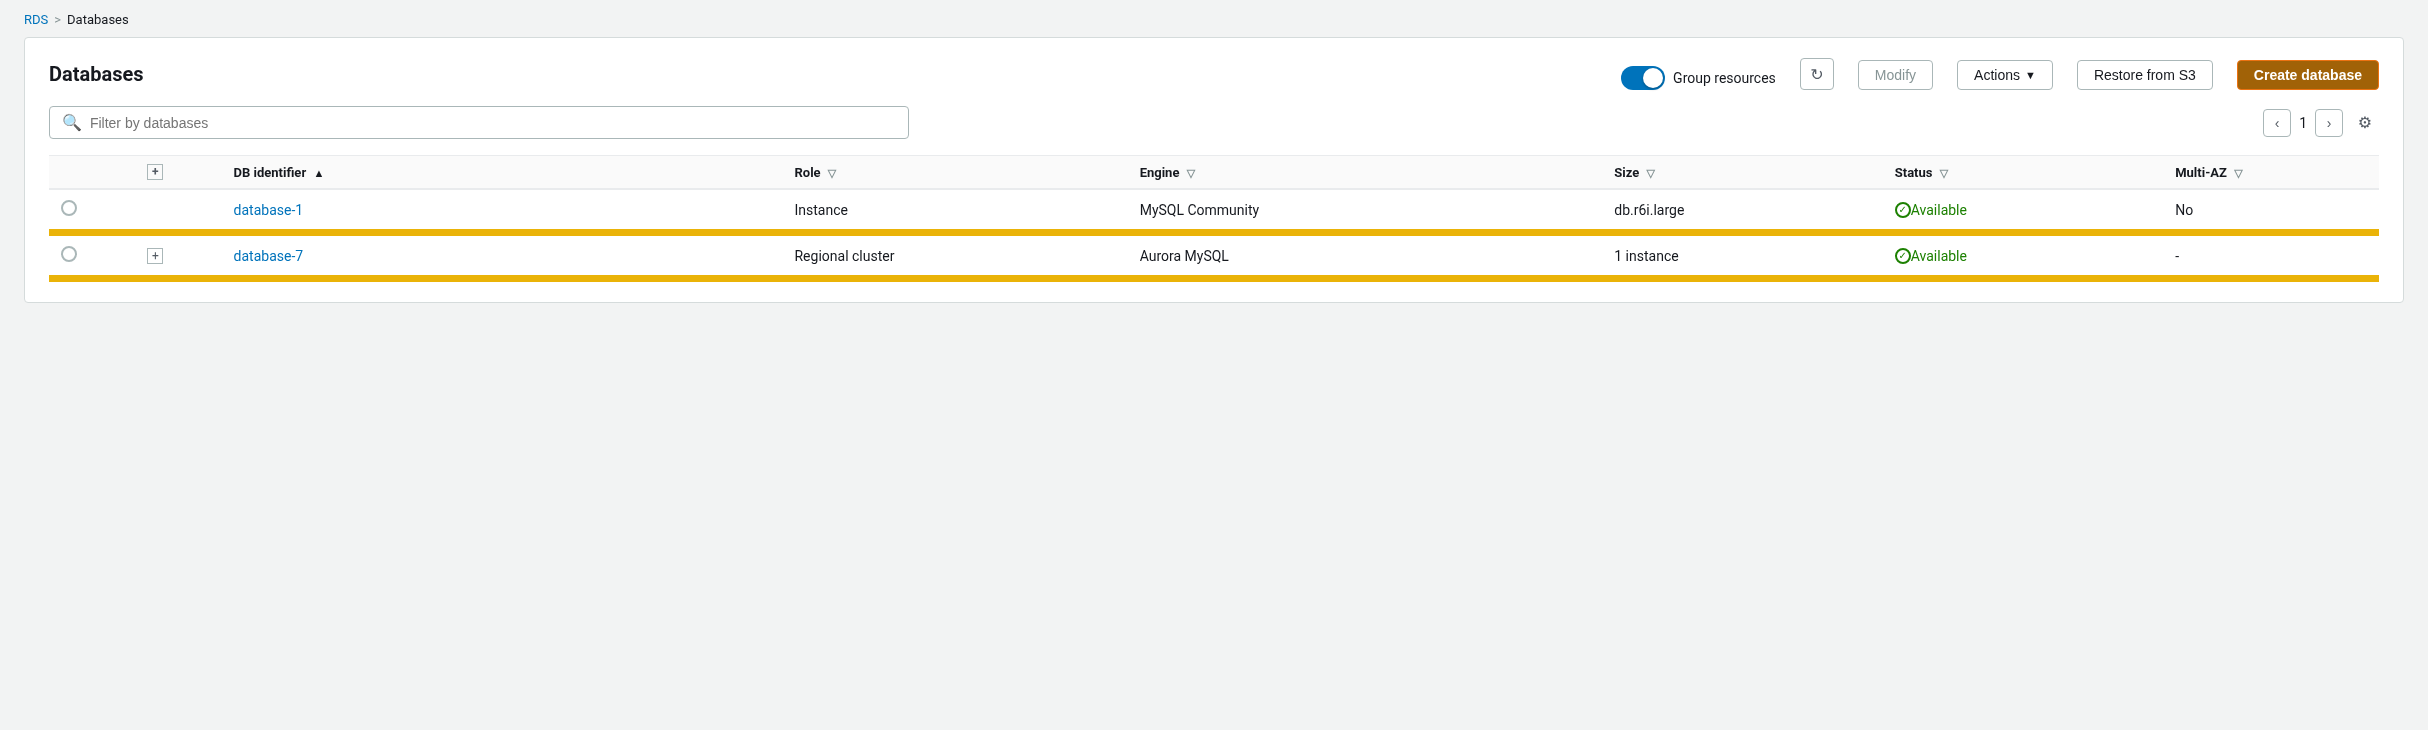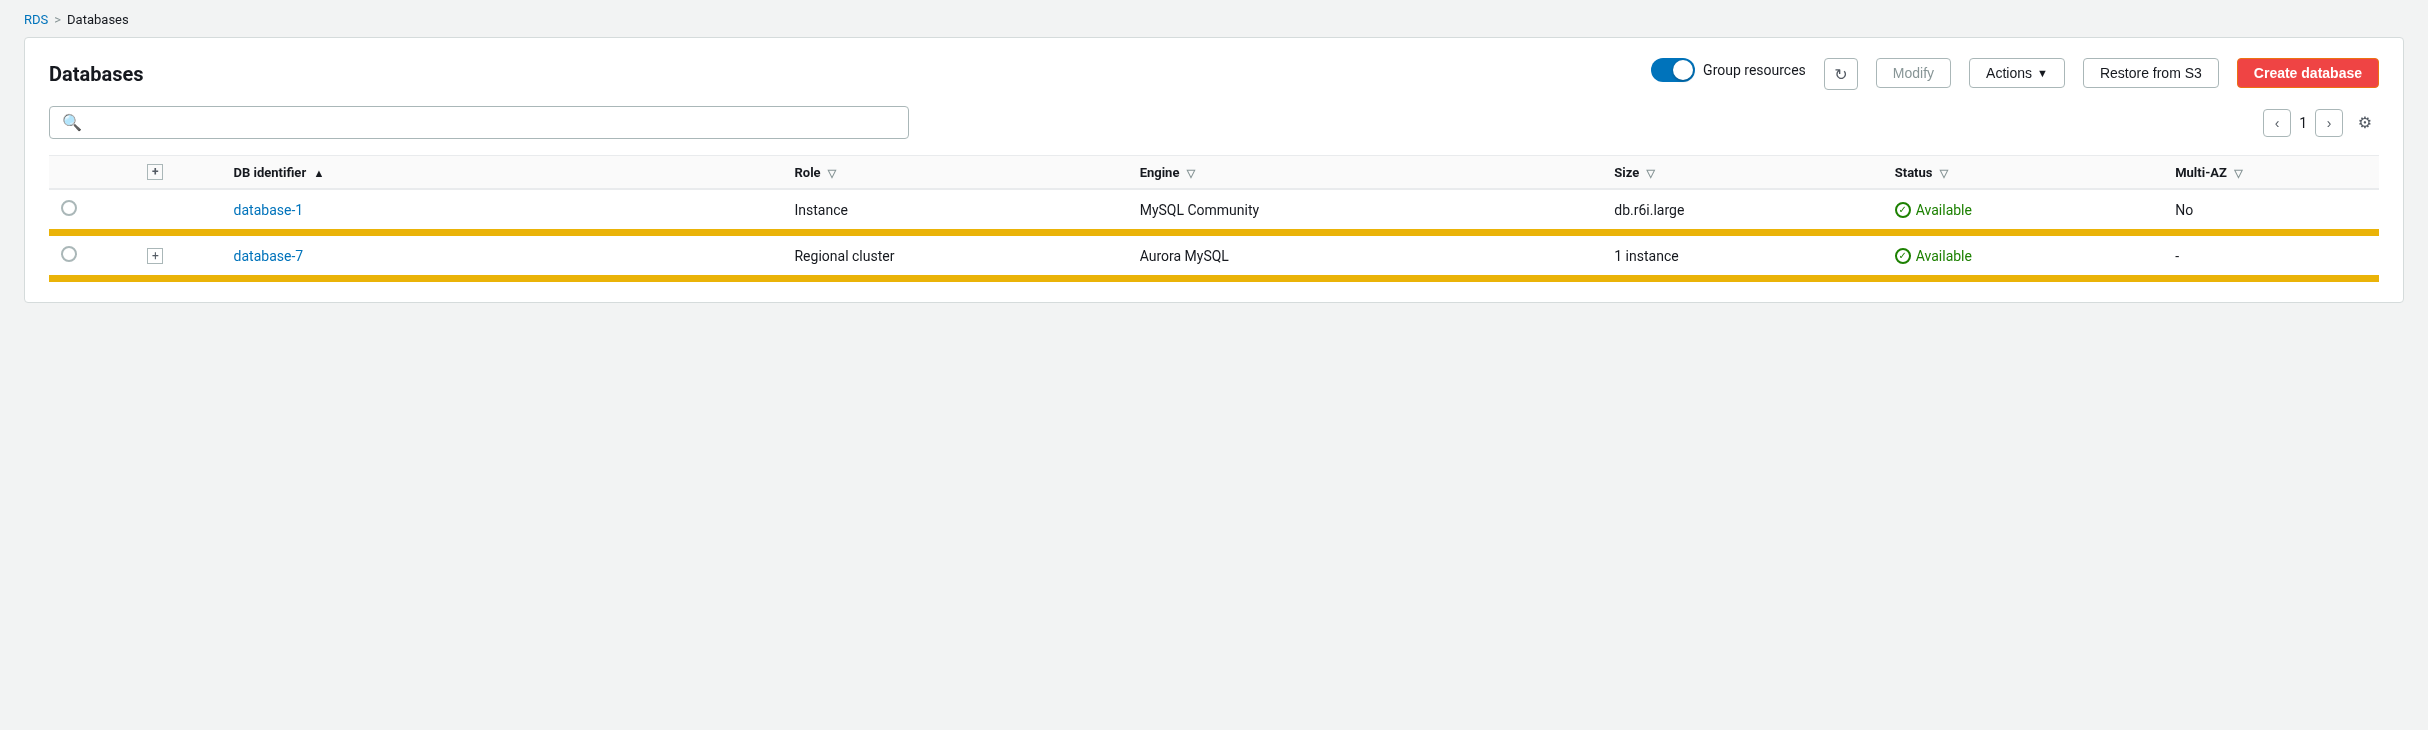--- a/index.html
+++ b/index.html
@@ -42,22 +42,22 @@
       justify-content: space-between;
       margin-bottom: 16px;
     }
     .card-title {
       font-size: 20px;
       font-weight: 700;
       color: #16191f;
     }
     .header-actions {
       display: flex;
-      align-items: flex-start;
-      gap: 18px;
+      align-items: flex-end;
+      gap: 24px;
     }
     .group-resources {
       display: flex;
       align-items: center;
       gap: 8px;
       font-size: 14px;
       color: #16191f;
     }
     .toggle-switch {
       width: 44px;
@@ -98,21 +98,21 @@
       background: #fff;
       border-radius: 4px;
       cursor: pointer;
       display: inline-flex;
       align-items: center;
       justify-content: center;
       width: 34px;
       height: 32px;
     }
     .btn-primary {
-      background: #ef4444;
+      background: #a16207;
       border-color: #ec7211;
       color: #fff;
       font-weight: 600;
     }
     .btn-disabled {
       color: #879596;
       cursor: default;
     }
     .search-bar {
       display: flex;
@@ -232,21 +232,20 @@
     }
     .check-circle::after {
       content: '✓';
       font-size: 10px;
       color: #1d8102;
       line-height: 1;
     }
     .status-cell {
       display: flex;
       align-items: center;
-      gap: 5px;
     }
     .radio-btn {
       width: 16px;
       height: 16px;
       border-radius: 50%;
       border: 2px solid #aab7b8;
       display: inline-block;
       cursor: pointer;
       flex-shrink: 0;
     }
@@ -322,20 +321,21 @@
       <button class="btn btn-primary">
         <span>Create database</span>
       </button>
 
     </div>
   </div>
 
   <div class="search-row">
     <div class="search-bar">
       <span class="search-icon">🔍</span>
+      <input type="text" placeholder="Filter by databases" style="">
     </div>
     <div class="pagination">
       <button class="pagination-btn">‹</button>
       <span class="pagination-num">1</span>
       <button class="pagination-btn">›</button>
       <span class="settings-icon-btn">⚙</span>
     </div>
   </div>
 
   <table>

